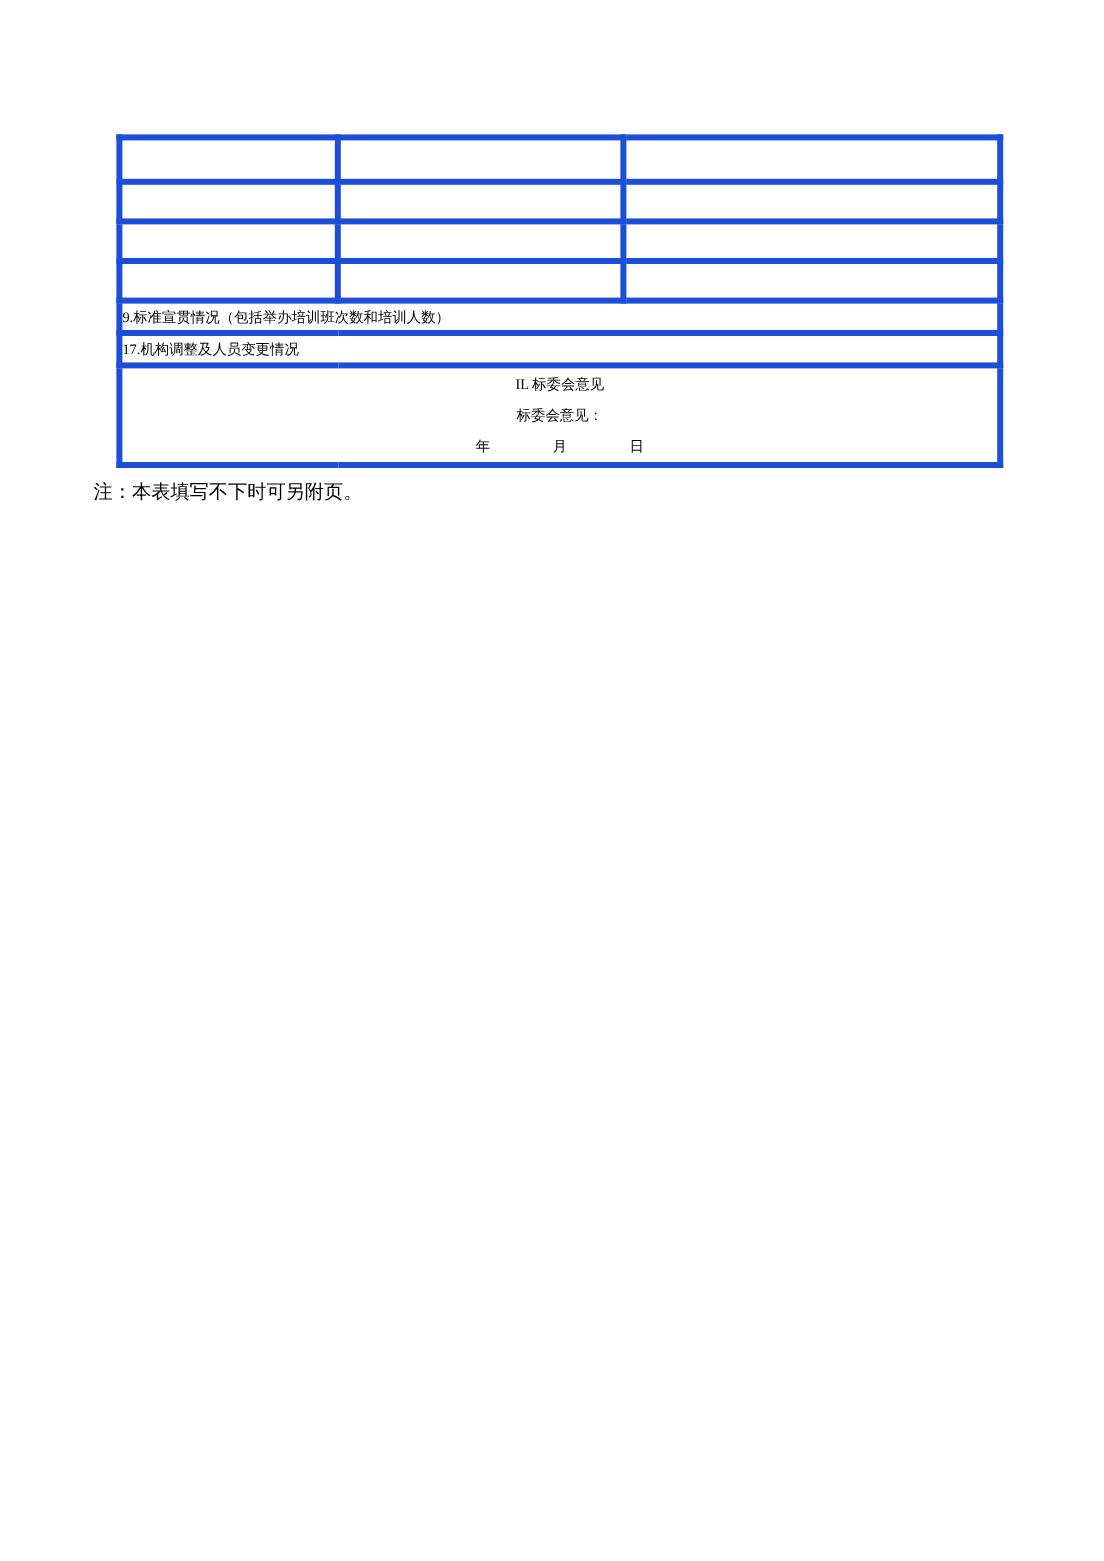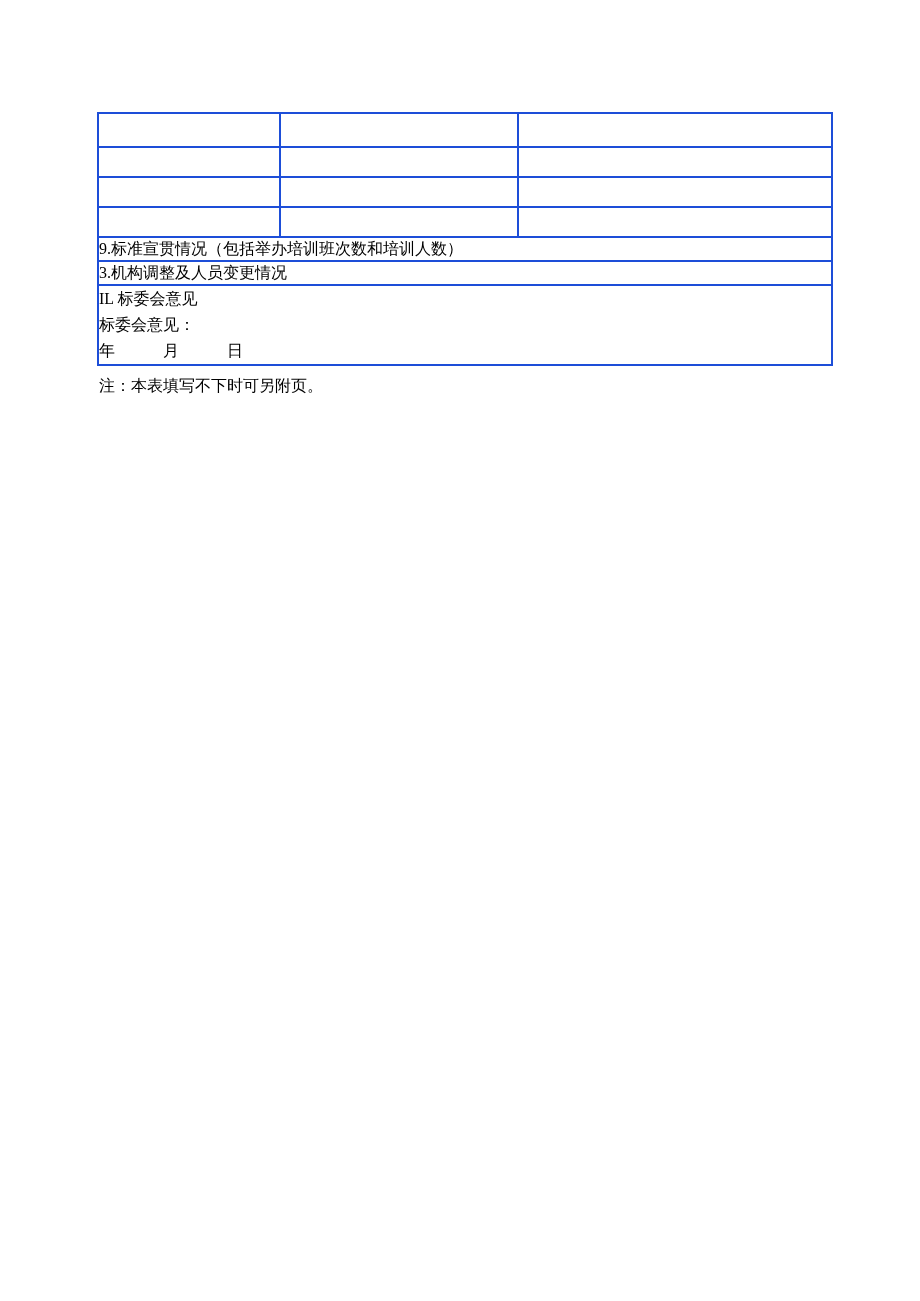--- a/index.html
+++ b/index.html
@@ -17,49 +17,50 @@
     box-sizing: border-box;
     padding-top: 112px;
   }
   table.form {
     border-collapse: collapse;
     width: 734px;
     margin-left: 97px;
     table-layout: fixed;
   }
   table.form td {
-    border: 2px solid #1d4ed8;
-    font-size: 16px;
+    border: 5px solid #1d4ed8;
+    font-size: 12px;
     vertical-align: top;
     padding: 0;
   }
   
   tr.empty-first td { height: 32px; }
   tr.empty td { height: 28px; }
   
   col.c1 { width: 182px; }
   col.c2 { width: 238px; }
   col.c3 { width: 314px; }
   
   td.section {
     padding: 6px 8px 28px 32px;
     line-height: 22px;
   }
   td.section-last {
     padding: 6px 8px 24px 32px;
     line-height: 26px;
+    text-align: center;
   }
   .date-line span { display: inline-block; }
   .date-year  { width: 16px; }
   .date-gap1  { display:inline-block; width: 48px; }
   .date-month { width: 16px; }
   .date-gap2  { display:inline-block; width: 48px; }
   .date-day   { width: 16px; }
   .footnote {
-    margin-left: 99px;
+    margin-left: 78px;
     margin-top: 10px;
     font-size: 16px;
   }
 </style>
 </head>
 <body>
 
 <div class="page">
 
   <table class="form">
@@ -92,21 +93,21 @@
     </tr>
 
     <tr>
       <td class="section" colspan="3">
         <span>9.标准宣贯情况（包括举办培训班次数和培训人数）</span>
       </td>
     </tr>
 
     <tr>
       <td class="section" colspan="3">
-        <span>3.机构调整及人员变更情况</span>
+        <span>17.机构调整及人员变更情况</span>
       </td>
     </tr>
 
     <tr>
       <td class="section-last" colspan="3">
         <div>IL 标委会意见</div>
         <div>标委会意见：</div>
         <div class="date-line">
           <span class="date-year">年</span><span class="date-gap1"></span><span class="date-month">月</span><span class="date-gap2"></span><span class="date-day">日</span>
         </div>

